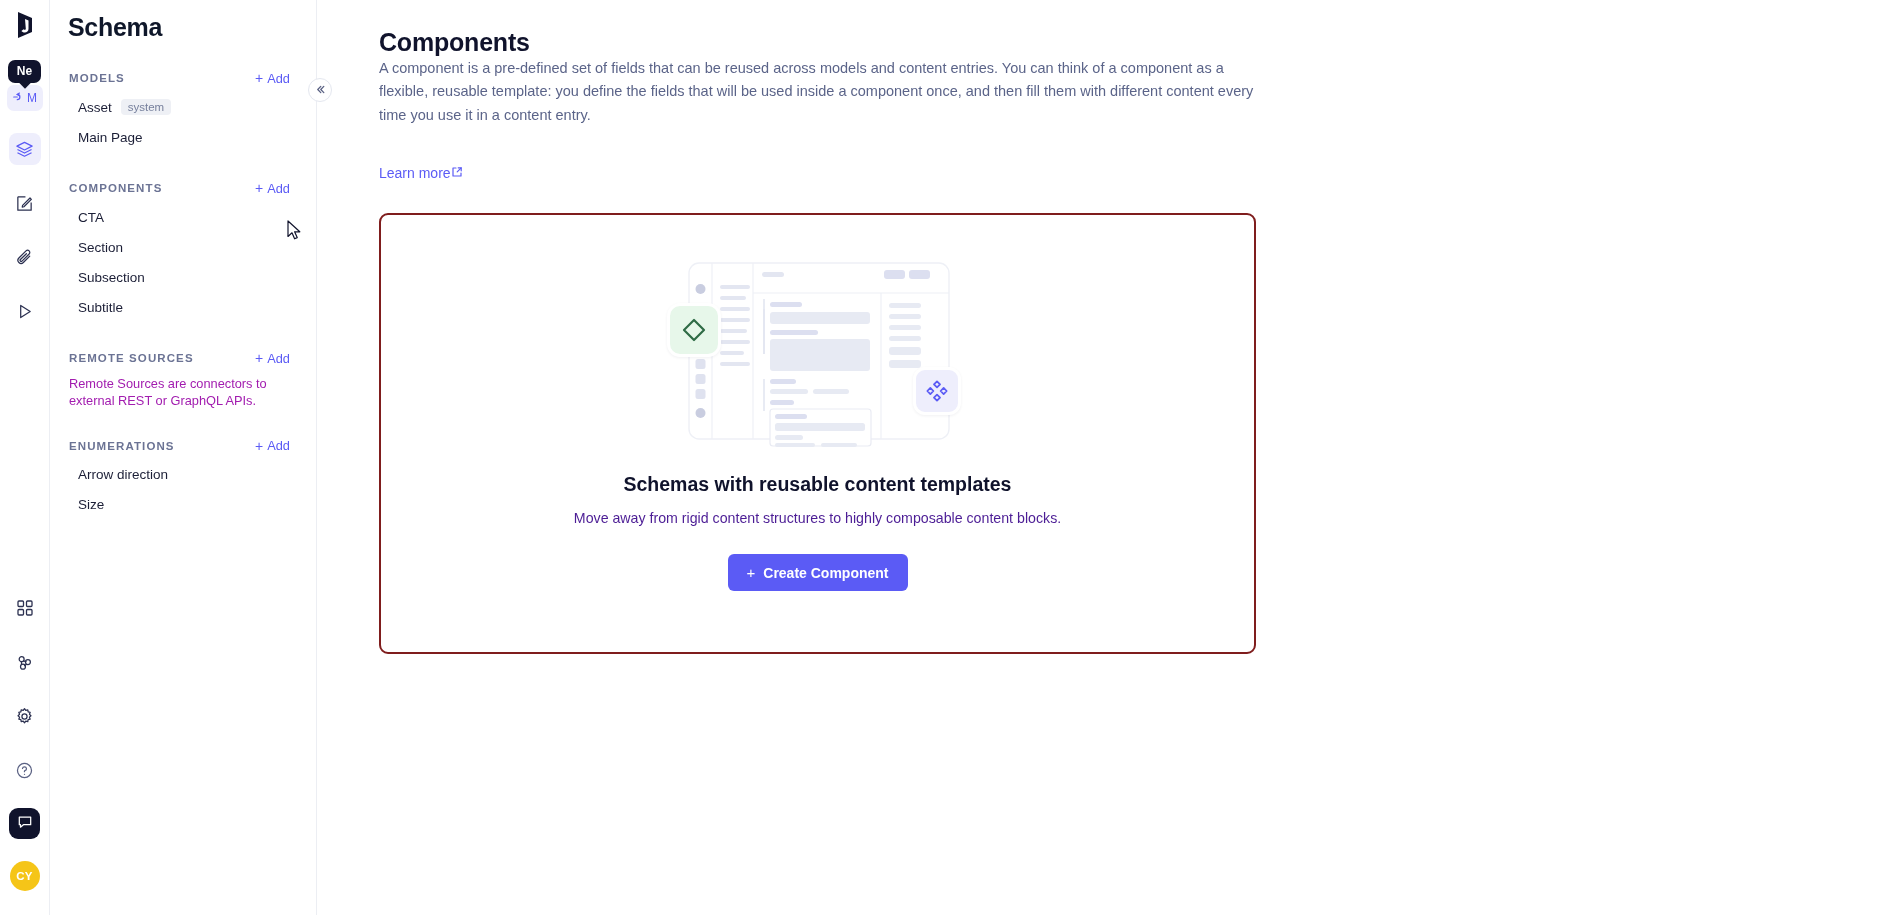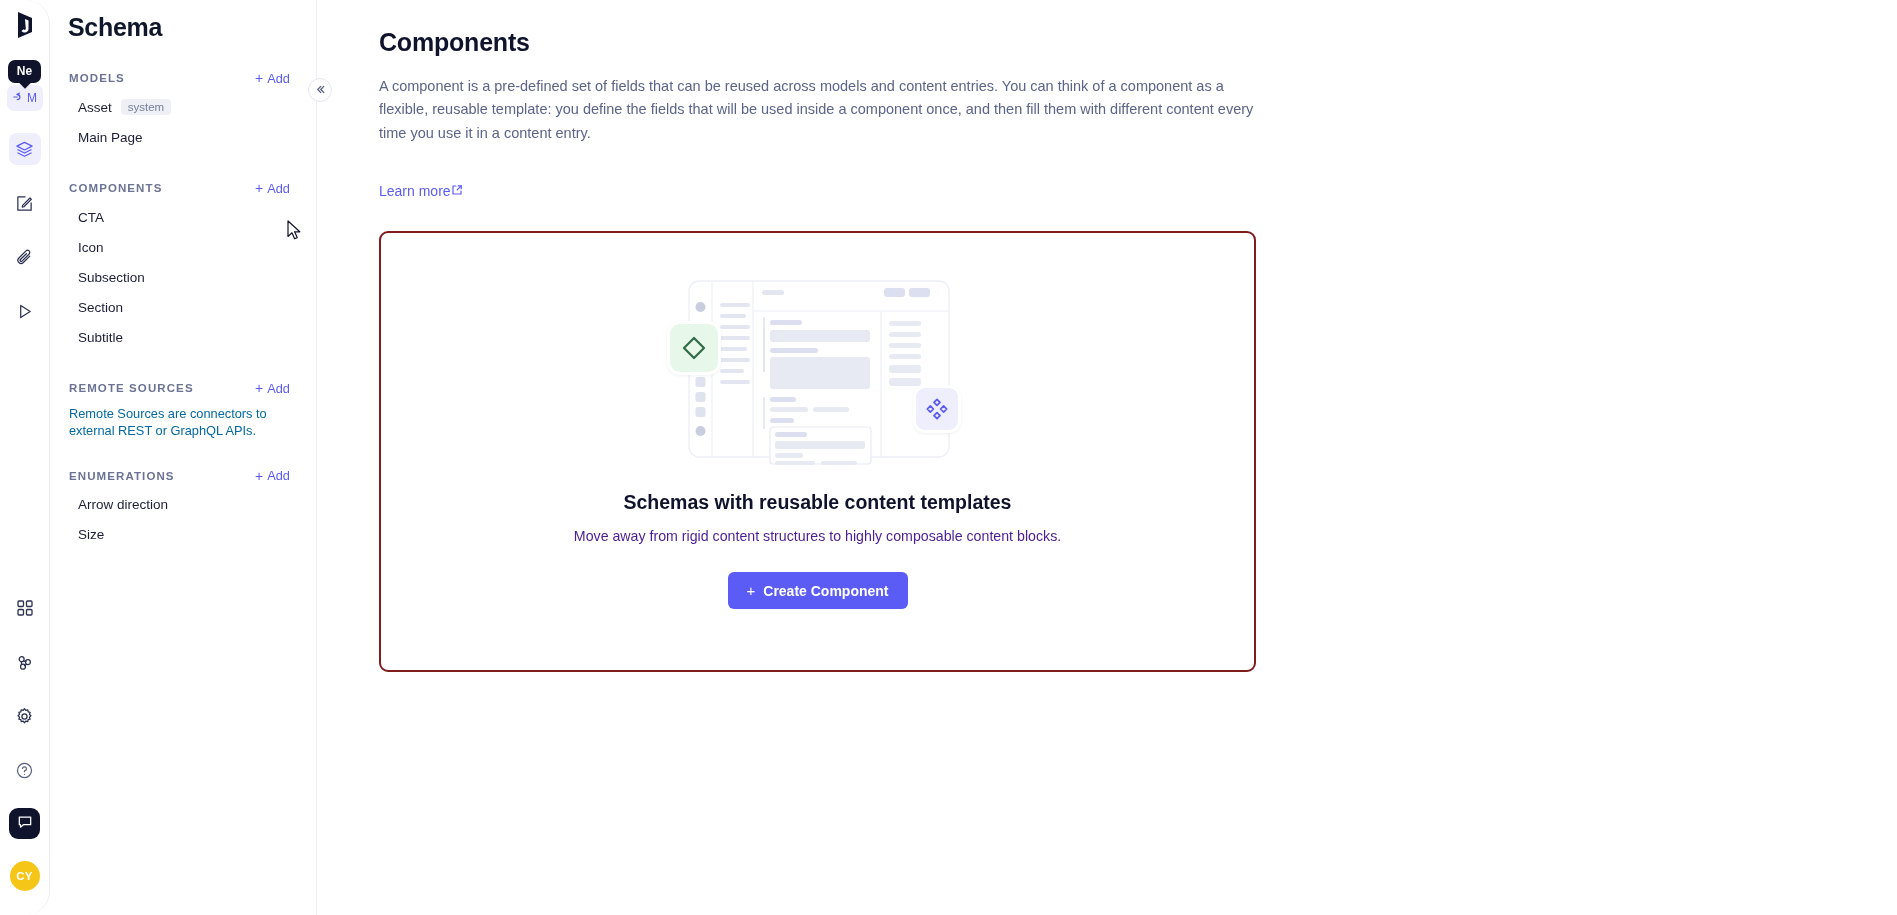--- a/index.html
+++ b/index.html
@@ -13,21 +13,20 @@
   .app { display: flex; width: 1897px; height: 915px; position: relative; }
 
   
   .rail {
     width: 50px; min-width: 50px; height: 915px;
     background: #ffffff;
     border-right: 1px solid #eceef3;
     display: flex; flex-direction: column; align-items: center;
     padding-top: 8px;
     position: relative;
-    border-radius: 24px;
   }
   .rail-logo { width: 30px; height: 34px; margin-bottom: 18px; display:flex; align-items:center; justify-content:center; }
   .rail-btn {
     width: 32px; height: 32px; border-radius: 8px;
     display: flex; align-items: center; justify-content: center;
     margin-bottom: 22px; cursor: pointer; position: relative;
   }
   .rail-btn.active { background: #eeeefc; }
   .rail-btn svg { display:block; }
   .rail-spacer { flex: 1 1 auto; }
@@ -95,38 +94,38 @@
     display: flex; align-items: center; gap: 9px;
     padding: 0 18px 0 28px;
     height: 30px; font-size: 13.5px; color: #1b1e36; cursor: pointer;
   }
   .nav-item .tag {
     background: #eef0f5; color: #77809d;
     border-radius: 4px; padding: 2px 7px; font-size: 11.5px;
   }
   .sec-note {
     padding: 7px 30px 0 19px;
-    font-size: 12.8px; line-height: 1.35; color: #0369a1;
+    font-size: 12.8px; line-height: 1.35; color: #a21caf;
   }
   .nav-group { margin-top: 4px; }
 
   
   .collapse-btn {
     position: absolute; left: 308px; top: 78px;
     width: 24px; height: 24px; border-radius: 50%;
     background: #ffffff; border: 1px solid #e4e7ef;
     display: flex; align-items: center; justify-content: center;
     color: #5a6183; font-size: 11px; cursor: pointer; z-index: 5;
   }
 
   
   .main { flex: 1 1 auto; height: 915px; padding: 28px 0 0 62px; overflow: hidden; }
   .page-title { font-size: 25px; font-weight: 700; color: #10132c; letter-spacing: -.2px; }
   .page-desc {
-    margin-top: 18px; width: 880px;
+    width: 880px;
     font-size: 14.5px; line-height: 1.62; color: #5b6persist; color: #5b6489;
   }
   .learn-more {
     margin-top: 38px; display: inline-flex; align-items: flex-end; 
     color: #5b5bf5; font-size: 14px; cursor: pointer;
   }
 
   .empty-card {
     margin-top: 31px;
     width: 877px; height: 441px;
@@ -289,27 +288,24 @@
       <span class="sec-add">
         <span class="plus">+</span>
         <span>Add</span>
       </span>
     </div>
     <div class="nav-group">
       <div class="nav-item">
         <span>CTA</span>
       </div>
       <div class="nav-item">
-        <span>Icon</span>
+        <span>Section</span>
       </div>
       <div class="nav-item">
         <span>Subsection</span>
-      </div>
-      <div class="nav-item">
-        <span>Section</span>
       </div>
       <div class="nav-item">
         <span>Subtitle</span>
       </div>
     </div>
 
     <div class="sec-head">
       <span class="sec-title">REMOTE SOURCES</span>
       <span class="sec-add">
         <span class="plus">+</span>

